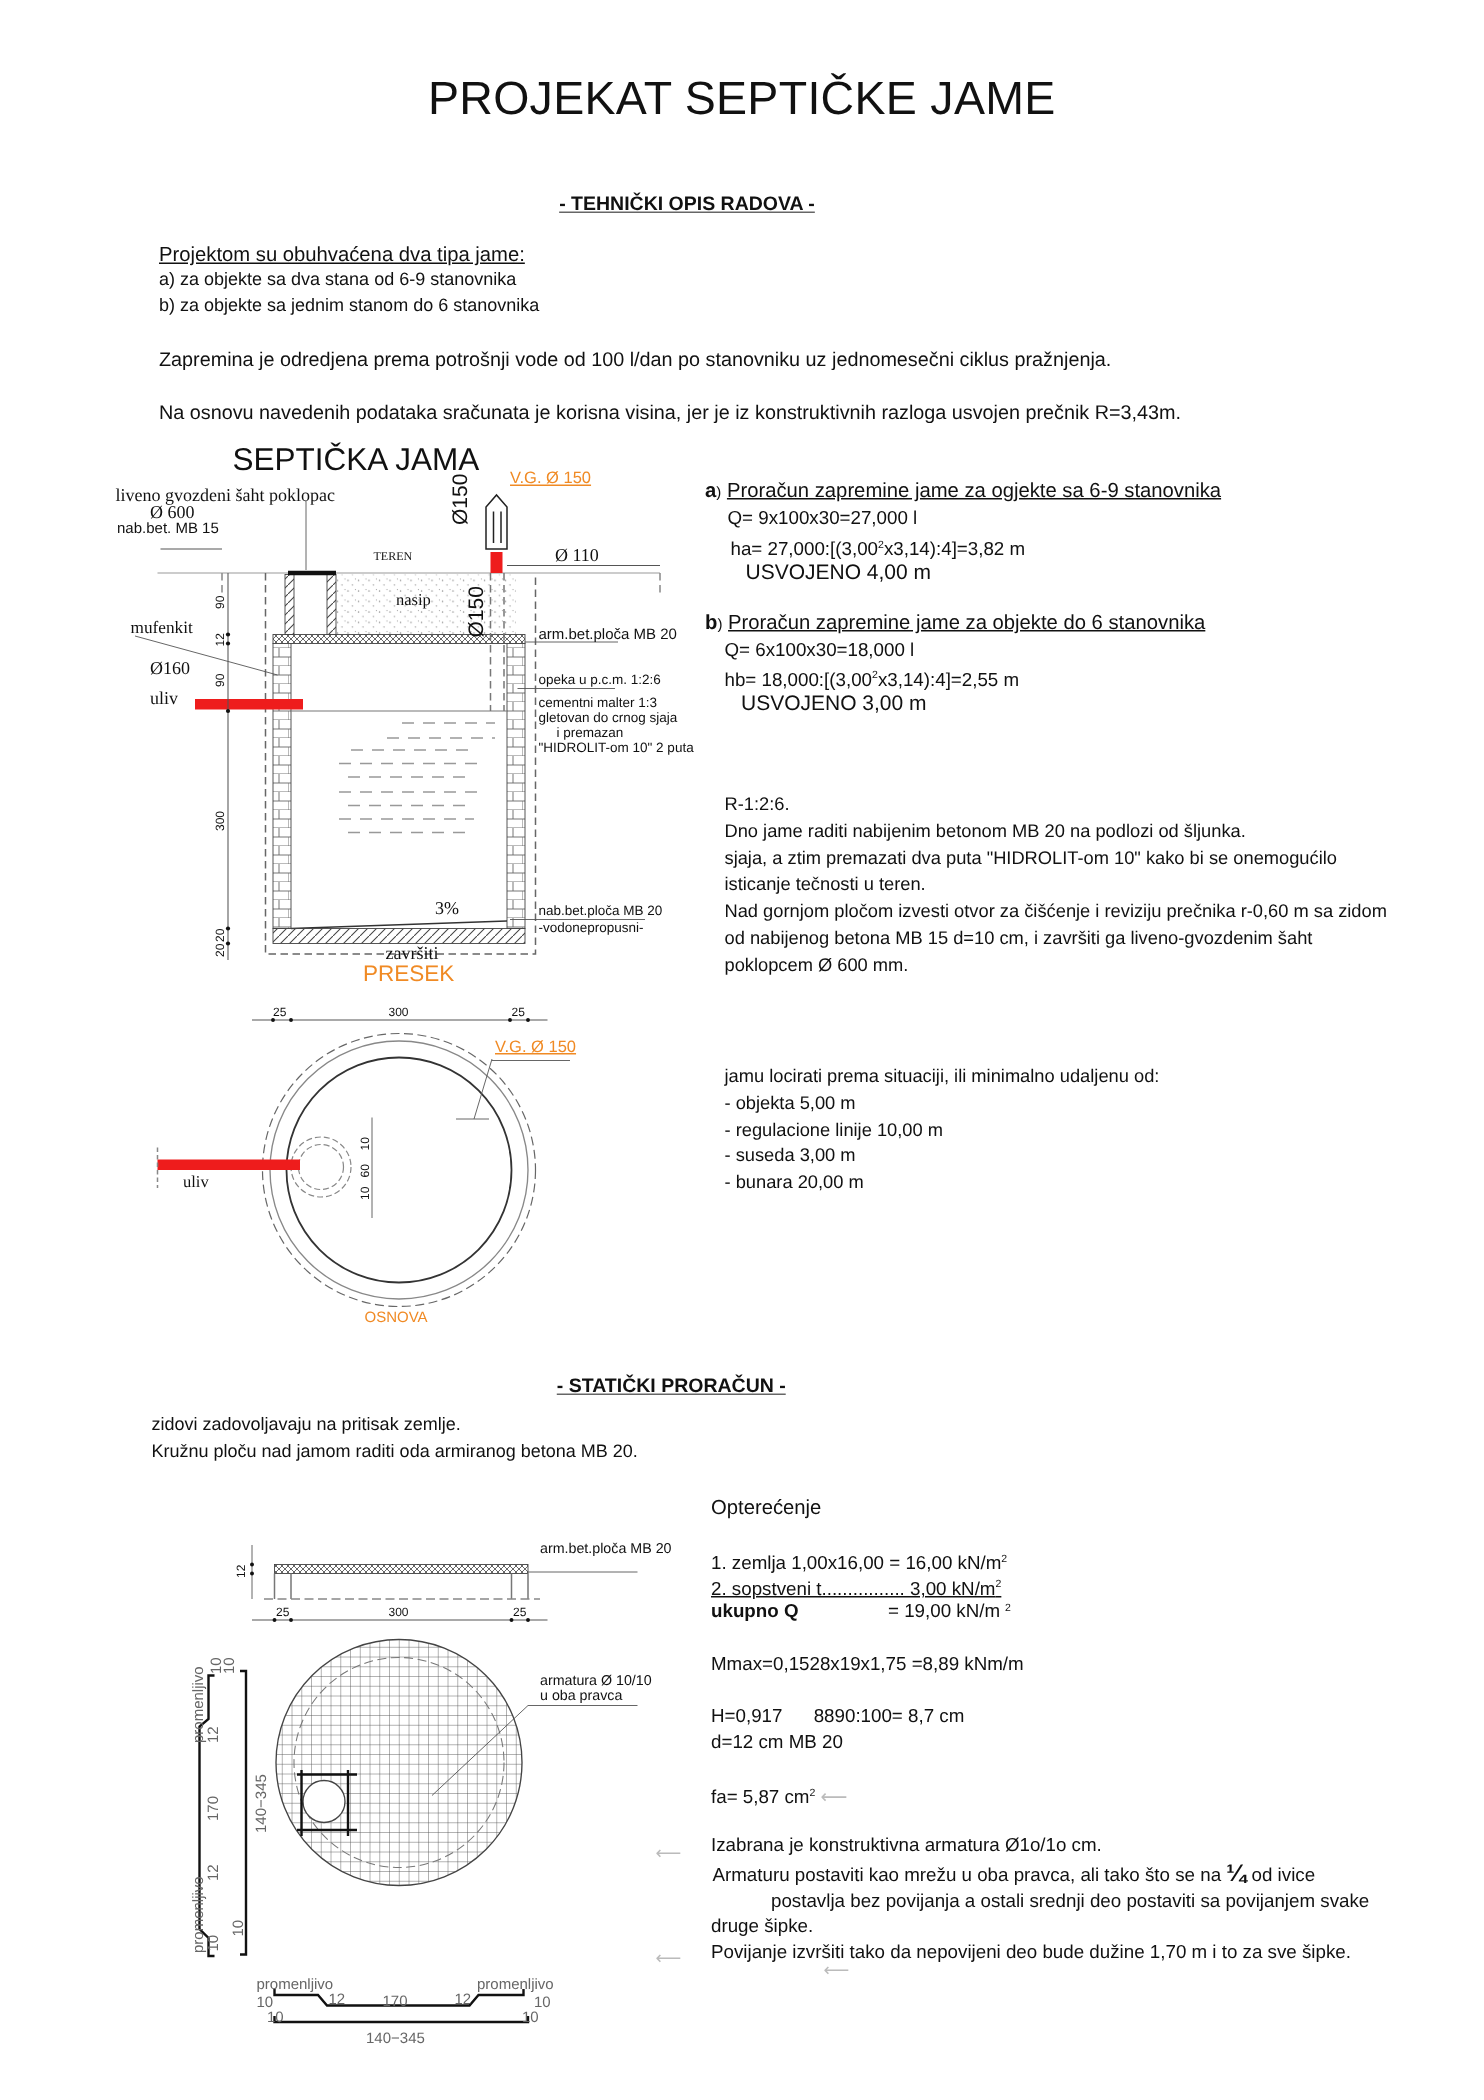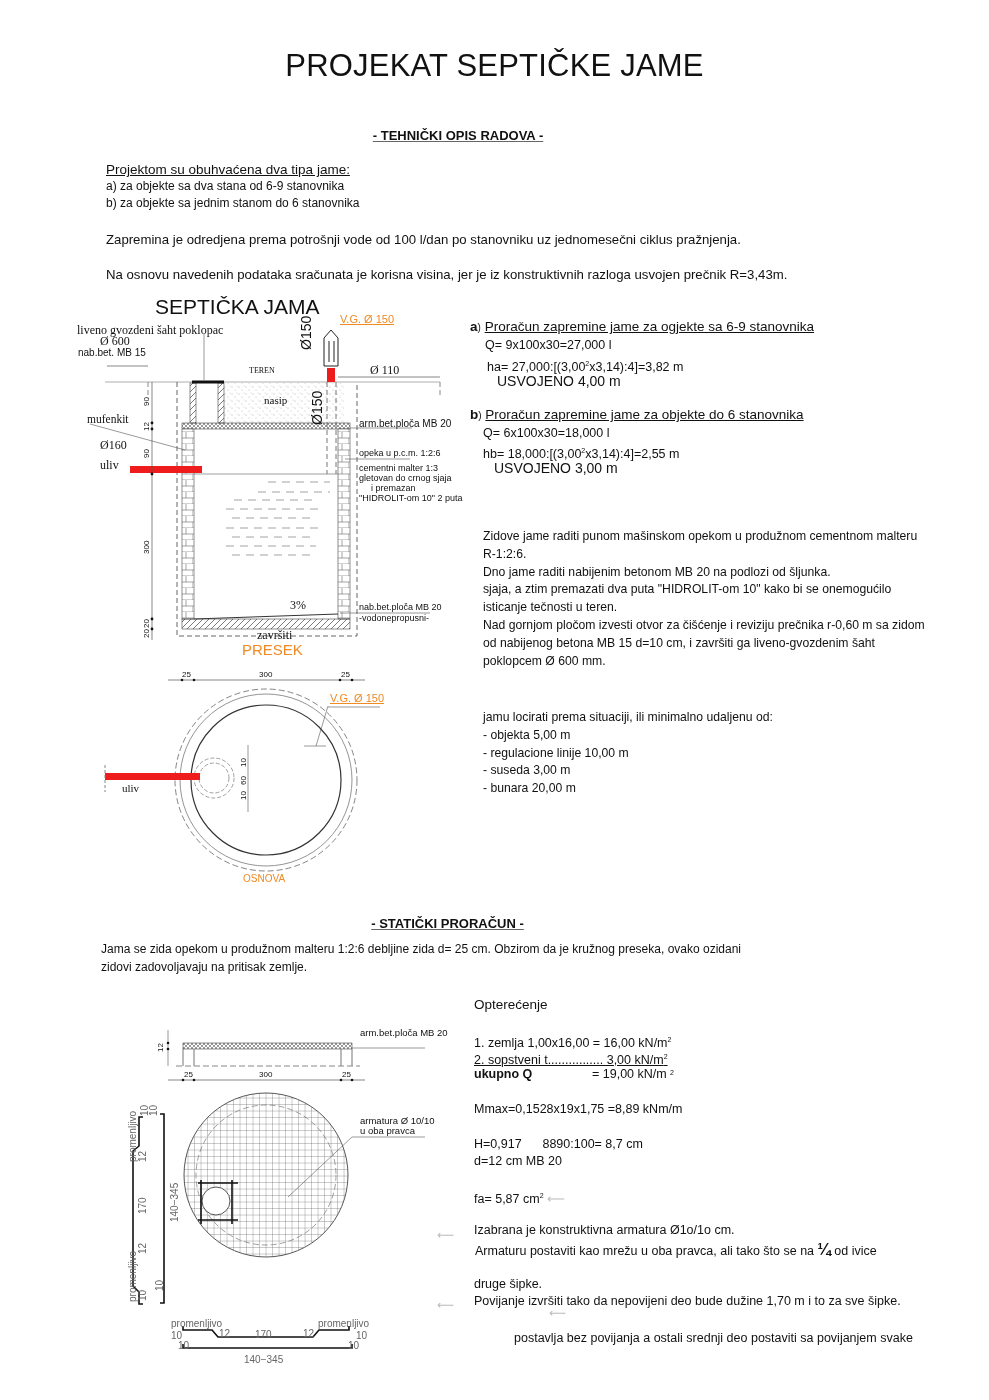--- a/index.html
+++ b/index.html
@@ -36,21 +36,20 @@
 <div class="abs calc-line" style="left:485px;top:337px;">Q=  9x100x30=27,000 l</div>
 <div class="abs calc-line" style="left:487px;top:355px;"><span>ha= 27,000:[(3,00</span><sup>2</sup><span>x3,14):4]=3,82 m</span></div>
 <div class="abs big" style="left:485px;top:373px;">USVOJENO 4,00 m</div>
 
 <div class="abs calc-head" style="left:470px;top:407px;"><b>b</b><span style="font-size:10px">)</span> <span class="ul">Proračun zapremine jame za objekte do 6 stanovnika</span></div>
 <div class="abs calc-line" style="left:483px;top:425px;">Q=  6x100x30=18,000 l</div>
 <div class="abs calc-line" style="left:483px;top:442px;"><span>hb= 18,000:[(3,00</span><sup>2</sup><span>x3,14):4]=2,55 m</span></div>
 <div class="abs big" style="left:482px;top:460px;">USVOJENO 3,00 m</div>
 
 <div class="abs p" style="left:483px;top:528px;font-size:12.2px;line-height:17.8px;">
-  <div>Zidove jame raditi punom mašinskom opekom u produžnom cementnom malteru</div>
   <div>R-1:2:6.</div>
   <div>Dno jame raditi nabijenim betonom MB 20 na podlozi od šljunka.</div>
   <div>sjaja, a ztim premazati dva puta "HIDROLIT-om 10" kako bi se onemogućilo</div>
   <div>isticanje tečnosti u teren.</div>
   <div>Nad gornjom pločom izvesti otvor za čišćenje i reviziju prečnika r-0,60 m sa zidom</div>
   <div>od nabijenog betona MB 15 d=10 cm, i završiti ga liveno-gvozdenim šaht</div>
   <div>poklopcem Ø 600 mm.</div>
 </div>
 
 <div class="abs p" style="left:483px;top:709px;font-size:12.2px;line-height:17.8px;">
@@ -203,36 +202,36 @@
 <div class="abs nar" style="left:341px;top:670px;font-size:8px;">25</div>
 <div class="abs orange" style="left:330px;top:692px;font-size:11px;text-decoration:underline;">V.G. Ø 150</div>
 <div class="abs lbl-serif" style="left:122px;top:782px;font-size:11px;">uliv</div>
 <div class="abs" style="left:239px;top:767px;font-size:8px;transform:rotate(-90deg);transform-origin:left top;">10</div>
 <div class="abs" style="left:239px;top:785px;font-size:8px;transform:rotate(-90deg);transform-origin:left top;">60</div>
 <div class="abs" style="left:239px;top:800px;font-size:8px;transform:rotate(-90deg);transform-origin:left top;">10</div>
 <div class="abs orange" style="left:243px;top:873px;font-size:10px;">OSNOVA</div>
 
 <div class="abs sec-head" style="left:0;width:895px;top:916px;text-align:center;">- STATIČKI PRORAČUN -</div>
 <div class="abs p" style="left:101px;top:940px;font-size:12px;line-height:18px;">
-  <div>Jama se zida opekom u produžnom malteru 1:2:6 debljine zida d= 25 cm. Obzirom da je kružnog preseka, ovako ozidani</div>
   <div>zidovi zadovoljavaju na pritisak zemlje.</div>
+  <div>Kružnu ploču nad jamom raditi oda armiranog betona MB 20.</div>
 </div>
 
 <div class="abs" style="left:474px;top:997px;font-size:13.5px;">Opterećenje</div>
 <div class="abs calc-line" style="left:474px;top:1031px;"><span>1. zemlja 1,00x16,00 = 16,00 kN/m</span><sup>2</sup></div>
 <div class="abs calc-line ul" style="left:474px;top:1048px;"><span>2. sopstveni t................  3,00 kN/m</span><sup>2</sup></div>
 <div class="abs calc-line" style="left:474px;top:1066px;width:210px;"><b>ukupno Q</b><span style="position:absolute;left:118px;">= 19,00 kN/m</span><sup style="position:absolute;left:196px;top:-2px;">2</sup></div>
 <div class="abs calc-line" style="left:474px;top:1101px;">Mmax=0,1528x19x1,75 =8,89 kNm/m</div>
 <div class="abs calc-line" style="left:474px;top:1136px;white-space:pre;">H=0,917      8890:100= 8,7 cm</div>
 <div class="abs calc-line" style="left:474px;top:1153px;">d=12 cm MB 20</div>
 <div class="abs calc-line" style="left:474px;top:1187px;"><span>fa= 5,87 cm</span><sup>2</sup> <span style="color:#bbb">⟵</span></div>
 
 <div class="abs calc-line" style="left:474px;top:1222px;">Izabrana je konstruktivna armatura Ø1o/1o cm.</div>
 <div class="abs calc-line" style="left:475px;top:1241px;"><span>Armaturu postaviti kao mrežu u oba pravca, ali tako što se na </span><b style="font-size:16px">¼</b><span> od ivice</span></div>
-<div class="abs calc-line" style="left:474px;top:1330px;padding-left:40px;">postavlja bez povijanja a ostali srednji deo postaviti sa povijanjem svake</div>
+<div class="abs calc-line" style="left:474px;top:1259px;padding-left:40px;">postavlja bez povijanja a ostali srednji deo postaviti sa povijanjem svake</div>
 <div class="abs calc-line" style="left:474px;top:1276px;">druge šipke.</div>
 <div class="abs calc-line" style="left:474px;top:1293px;">Povijanje izvršiti tako da nepovijeni deo bude dužine 1,70 m i to za sve šipke.</div>
 <div class="abs" style="left:437px;top:1228px;color:#bbb;font-size:12px;">⟵</div>
 <div class="abs" style="left:437px;top:1298px;color:#bbb;font-size:12px;">⟵</div>
 <div class="abs" style="left:549px;top:1306px;color:#bbb;font-size:12px;">⟵</div>
 
 <svg style="left:0;top:0;" width="989" height="1400">
   <defs>
     <clipPath id="slabclip">
         <circle cx="266" cy="1175" r="82"></circle>

